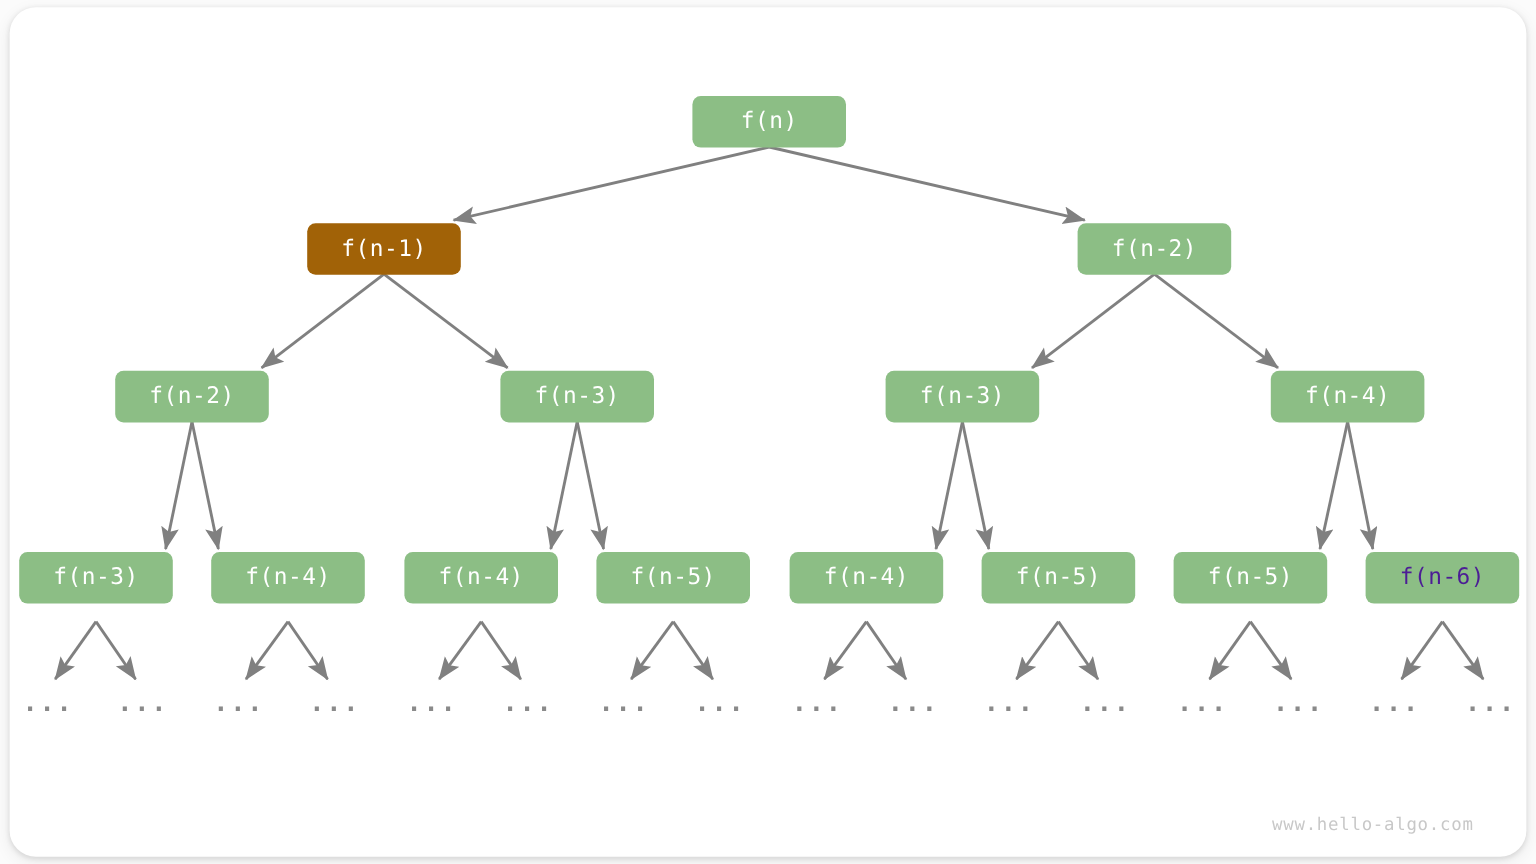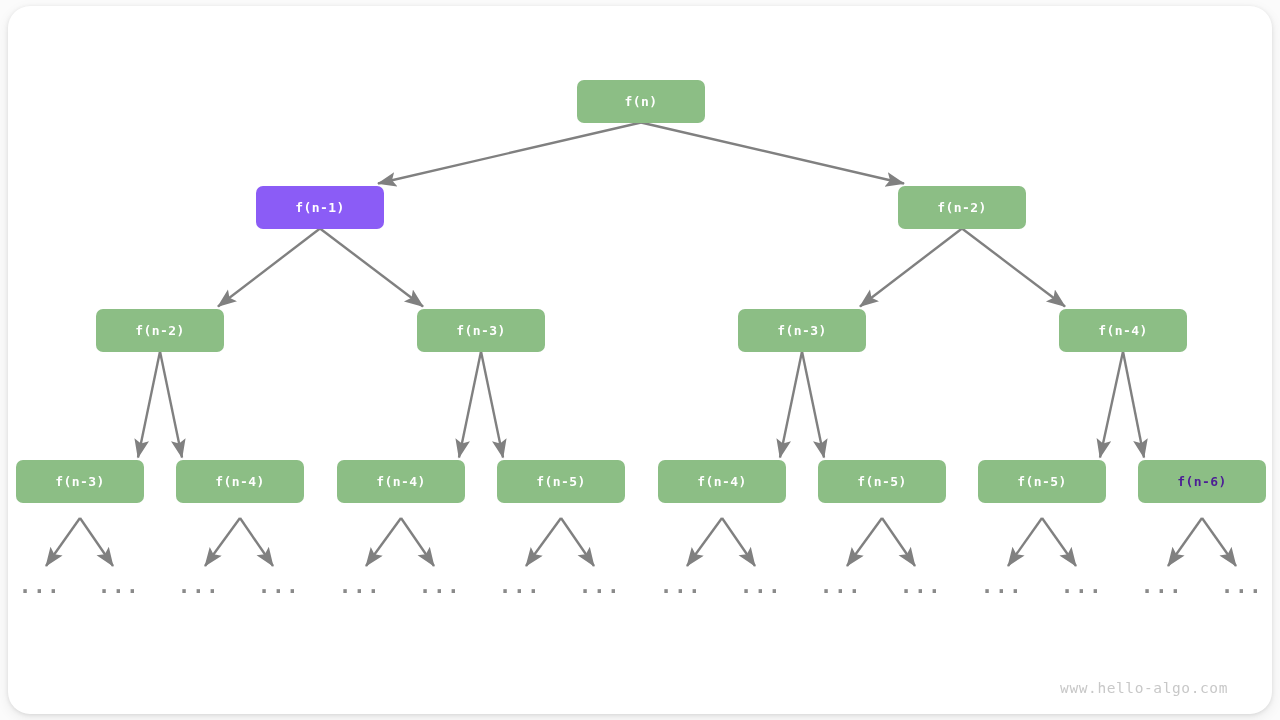--- a/index.html
+++ b/index.html
@@ -45,22 +45,22 @@
   .node {
     position: absolute;
     box-sizing: border-box;
     background: #8cbe85;
     border-radius: 7px;
     color: #ffffff;
     display: flex;
     align-items: center;
     justify-content: center;
     font-family: "DejaVu Sans Mono", "Liberation Mono", monospace;
-    font-size: 13px;
-    font-weight: 700;
+    font-size: 19px;
+    font-weight: 400;
     letter-spacing: 0.4px;
     white-space: nowrap;
     user-select: none;
   }
 
   .dots {
     position: absolute;
     color: #8a8a8a;
     font-family: "DejaVu Sans Mono", "Liberation Mono", monospace;
     font-size: 21px;
@@ -126,21 +126,21 @@
         <line x1="882" y1="518" x2="915" y2="566" stroke="#808080" stroke-width="2.4" marker-end="url(#arrowhead)"></line>
         <line x1="1042" y1="518" x2="1008" y2="566" stroke="#808080" stroke-width="2.4" marker-end="url(#arrowhead)"></line>
         <line x1="1042" y1="518" x2="1076" y2="566" stroke="#808080" stroke-width="2.4" marker-end="url(#arrowhead)"></line>
         <line x1="1202" y1="518" x2="1168" y2="566" stroke="#808080" stroke-width="2.4" marker-end="url(#arrowhead)"></line>
         <line x1="1202" y1="518" x2="1236" y2="566" stroke="#808080" stroke-width="2.4" marker-end="url(#arrowhead)"></line>
       </g>
   </svg>
 
   <div id="nodes">
       <div class="node" style="left: 577px; top: 79.5px; width: 128px; height: 43px; background: rgb(140, 190, 133); color: rgb(255, 255, 255);">f(n)</div>
-      <div class="node" style="left: 256px; top: 185.5px; width: 128px; height: 43px; background: #8b5cf6; color: rgb(255, 255, 255);">f(n-1)</div>
+      <div class="node" style="left: 256px; top: 185.5px; width: 128px; height: 43px; background: #a16207; color: rgb(255, 255, 255);">f(n-1)</div>
       <div class="node" style="left: 898px; top: 185.5px; width: 128px; height: 43px; background: rgb(140, 190, 133); color: rgb(255, 255, 255);">f(n-2)</div>
       <div class="node" style="left: 96px; top: 308.5px; width: 128px; height: 43px; background: rgb(140, 190, 133); color: rgb(255, 255, 255);">f(n-2)</div>
       <div class="node" style="left: 417px; top: 308.5px; width: 128px; height: 43px; background: rgb(140, 190, 133); color: rgb(255, 255, 255);">f(n-3)</div>
       <div class="node" style="left: 738px; top: 308.5px; width: 128px; height: 43px; background: rgb(140, 190, 133); color: rgb(255, 255, 255);">f(n-3)</div>
       <div class="node" style="left: 1059px; top: 308.5px; width: 128px; height: 43px; background: rgb(140, 190, 133); color: rgb(255, 255, 255);">f(n-4)</div>
       <div class="node" style="left: 16px; top: 459.5px; width: 128px; height: 43px; background: rgb(140, 190, 133); color: rgb(255, 255, 255);">f(n-3)</div>
       <div class="node" style="left: 176px; top: 459.5px; width: 128px; height: 43px; background: rgb(140, 190, 133); color: rgb(255, 255, 255);">f(n-4)</div>
       <div class="node" style="left: 337px; top: 459.5px; width: 128px; height: 43px; background: rgb(140, 190, 133); color: rgb(255, 255, 255);">f(n-4)</div>
       <div class="node" style="left: 497px; top: 459.5px; width: 128px; height: 43px; background: rgb(140, 190, 133); color: rgb(255, 255, 255);">f(n-5)</div>
       <div class="node" style="left: 658px; top: 459.5px; width: 128px; height: 43px; background: rgb(140, 190, 133); color: rgb(255, 255, 255);">f(n-4)</div>

